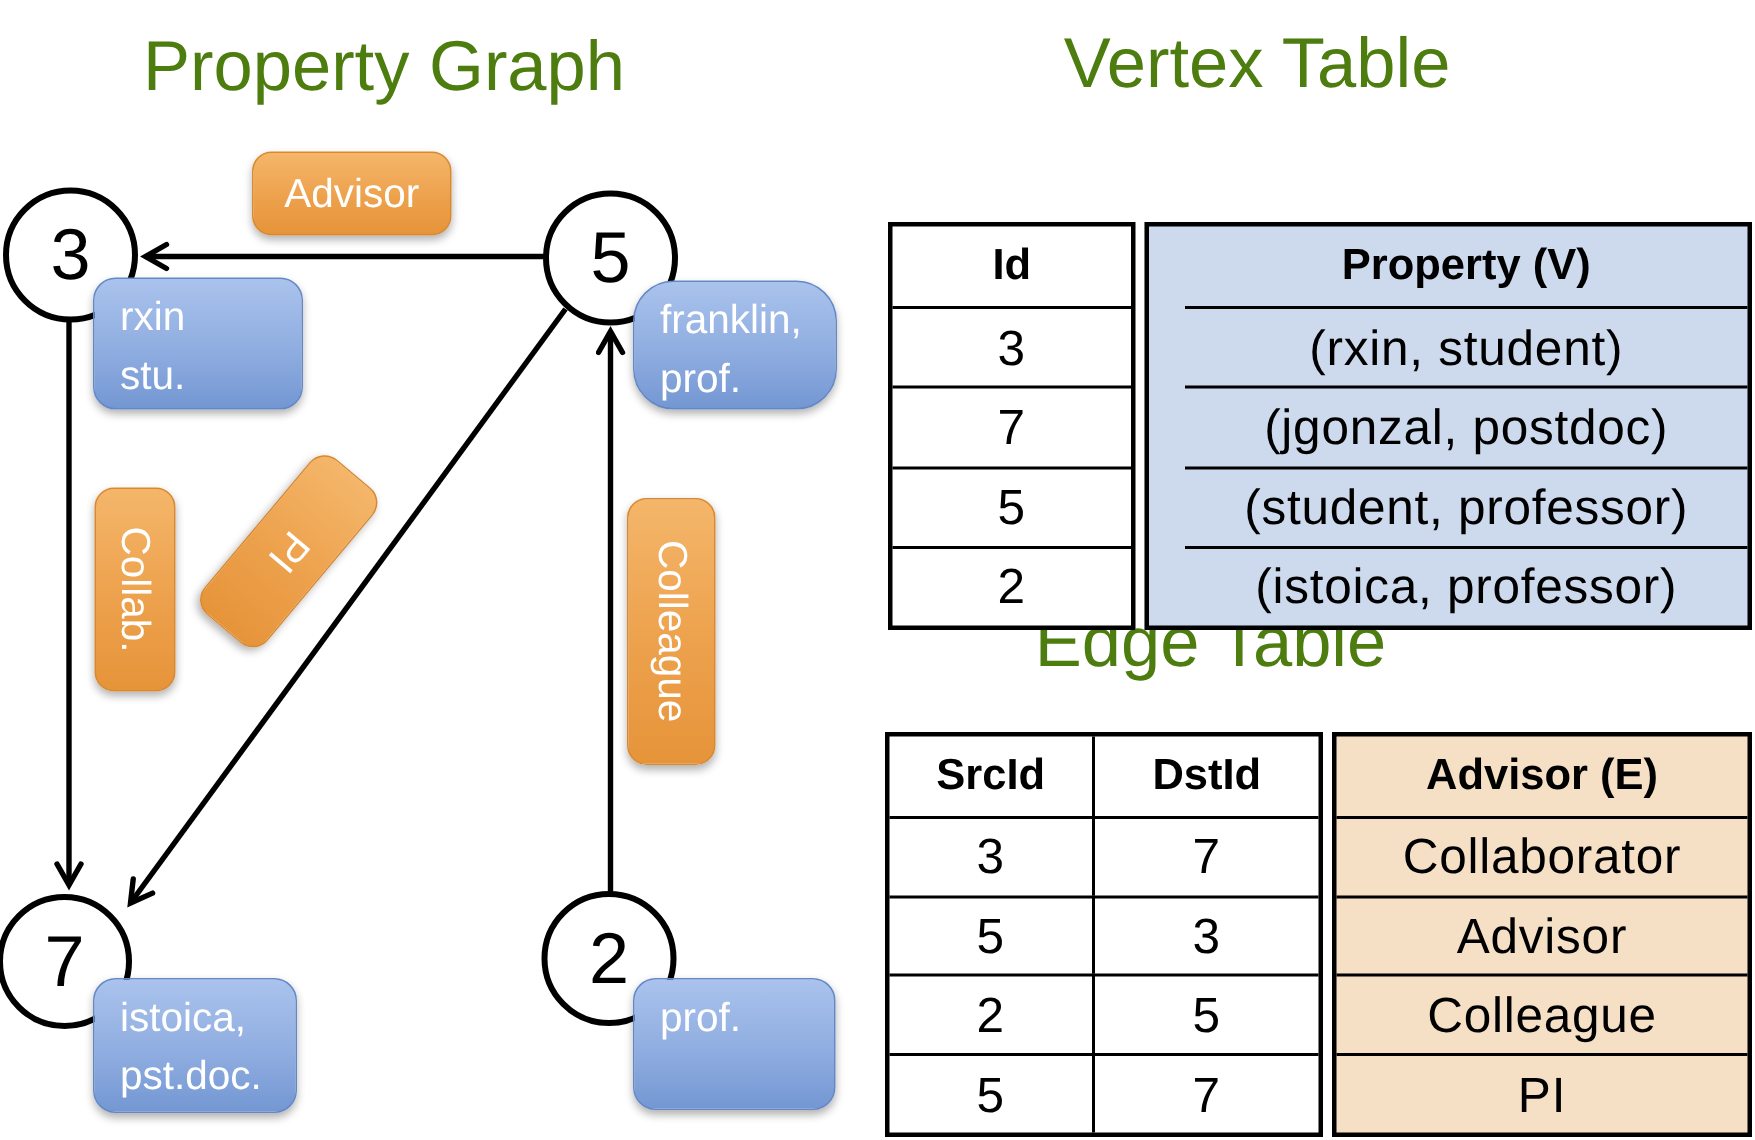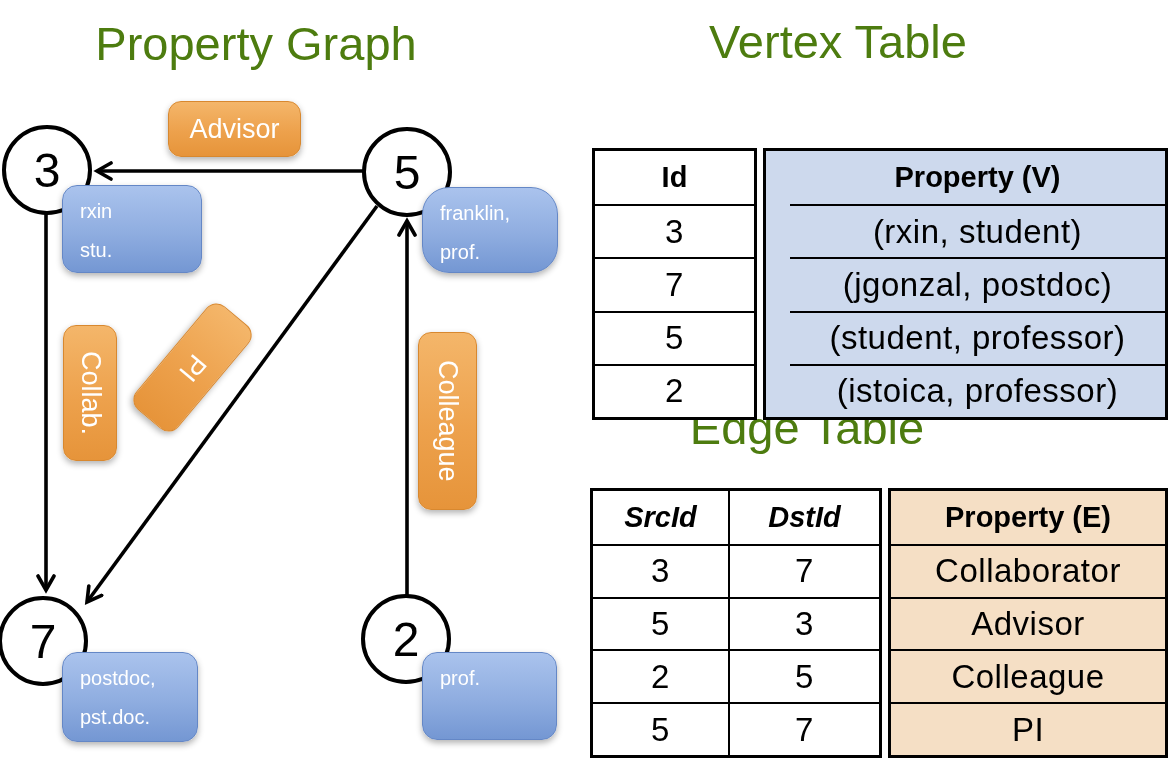--- a/index.html
+++ b/index.html
@@ -16,21 +16,21 @@
   .node {
     position:absolute; width:90px; height:90px; box-sizing:border-box;
     border:4px solid #000; border-radius:50%; background:#fff;
     display:flex; align-items:center; justify-content:center;
     font-size:48px; z-index:2;
   }
   .vbox {
     position:absolute; box-sizing:border-box; z-index:3;
     border-radius:15px; border:1px solid #6487c6;
     background:linear-gradient(180deg,#aac3ed 0%, #8fade0 55%, #7497d3 100%);
-    color:#fff; font-size:20px; line-height:39px; padding:6px 6px 0 17px;
+    color:#fff; font-size:27px; line-height:39px; padding:6px 6px 0 17px;
     box-shadow:0 3px 6px rgba(0,0,0,0.30);
   }
   .elabel {
     position:absolute; box-sizing:border-box; z-index:3;
     border-radius:13px; border:1px solid #d8882f;
     background:linear-gradient(180deg,#f4b66a 0%, #eda14c 55%, #e6943a 100%);
     color:#fff; font-size:27px;
     display:flex; align-items:center; justify-content:center;
     box-shadow:0 3px 6px rgba(0,0,0,0.30); white-space:nowrap;
   }
@@ -42,21 +42,21 @@
     box-sizing:border-box; border:3px solid #000; background:#fff;
     display:grid; height:100%;
   }
   .tgroup.rows5 { grid-template-rows:repeat(5,1fr); }
   .tgroup.cols2 { grid-template-columns:135px 1fr; grid-auto-rows:1fr; }
   .tcell {
     display:flex; align-items:center; justify-content:center;
     border-top:2.5px solid #000; font-size:33px; letter-spacing:0.5px;
   }
   .tgroup.rows5 .tcell:first-child { border-top:none; }
-  .tgroup.cols2 .tcell:nth-child(-n+2) { border-top:none;font-style:italic; }
+  .tgroup.cols2 .tcell:nth-child(-n+2) { border-top:none; }
   .tgroup.cols2 .tcell:nth-child(even) { border-left:2.5px solid #000; }
   .tcell.th { font-weight:bold; font-size:29px; letter-spacing:0; }
   .tgroup.bluefill  { background:#cdd9ed; }
   .tgroup.tanfill   { background:#f5dfc5; }
 </style>
 </head>
 <body>
 
 <div id="canvas">
 
@@ -91,21 +91,21 @@
 
   <div class="vbox" style="left:62px;  top:185px; width:140px; height:88px;">
     <div>rxin</div>
     <div>stu.</div>
   </div>
   <div class="vbox" style="left:422px; top:187px; width:136px; height:86px;border-radius:27px;">
     <div>franklin,</div>
     <div>prof.</div>
   </div>
   <div class="vbox" style="left:62px;  top:652px; width:136px; height:90px;">
-    <div>postdoc,</div>
+    <div>istoica,</div>
     <div>pst.doc.</div>
   </div>
   <div class="vbox" style="left:422px; top:652px; width:135px; height:88px;">
     <div>prof.</div>
   </div>
 
   <div class="elabel" style="left:168px; top:101px; width:133px; height:56px;">Advisor</div>
   <div class="elabel vertical" style="left:63px; top:325px; width:54px; height:136px;">Collab.</div>
   <div class="elabel vertical" id="pi-label" style="left:165px; top:300px; width:55px; height:135px;">PI</div>
   <div class="elabel vertical" style="left:418px; top:332px; width:59px; height:178px;">Colleague</div>
@@ -134,21 +134,21 @@
       <div class="tcell">3</div>
       <div class="tcell">7</div>
       <div class="tcell">5</div>
       <div class="tcell">3</div>
       <div class="tcell">2</div>
       <div class="tcell">5</div>
       <div class="tcell">5</div>
       <div class="tcell">7</div>
     </div>
     <div class="tgroup rows5 tanfill" style="flex:1;">
-      <div class="tcell th">Property (E)</div>
+      <div class="tcell th">Advisor (E)</div>
       <div class="tcell">Collaborator</div>
       <div class="tcell">Advisor</div>
       <div class="tcell">Colleague</div>
       <div class="tcell">PI</div>
     </div>
   </div>
 
 </div>
 
 </body></html>

